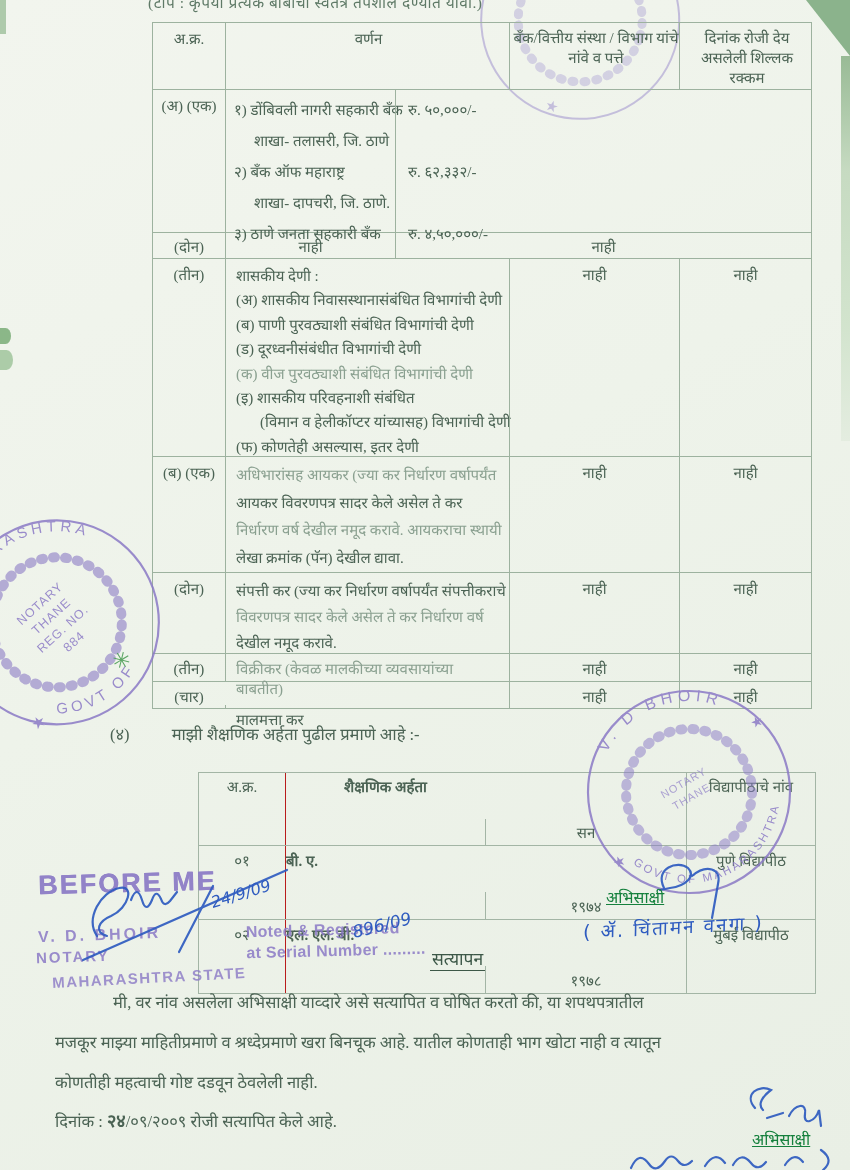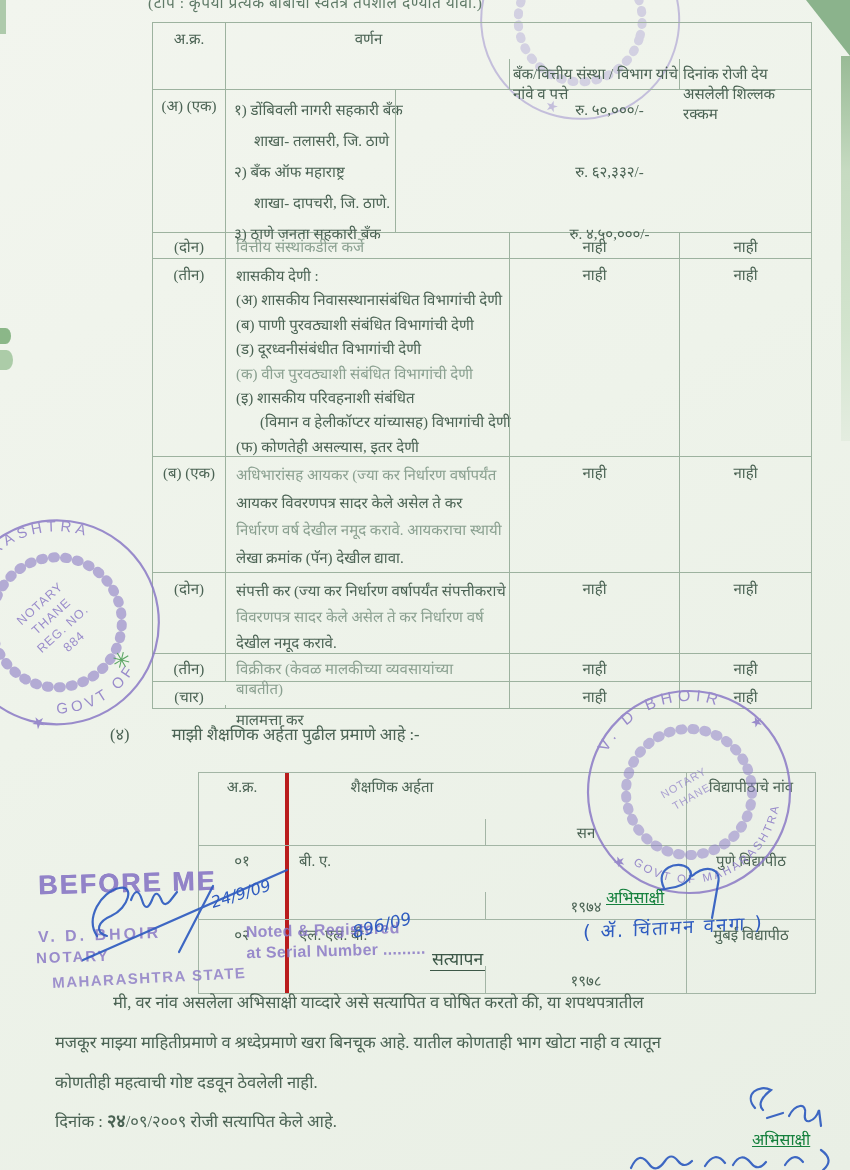--- a/index.html
+++ b/index.html
@@ -16,38 +16,38 @@
   .top-note{top:-9px;left:148px;font-size:15.5px;color:#5f7a67;letter-spacing:.5px;white-space:nowrap;}
   
   .t1{left:152px;top:22px;width:658px;border:1px solid #9db29f;background:rgba(255,255,255,0.04);}
   .t1row{display:flex;border-top:1px solid #9db29f;}
   .t1row:first-child{border-top:none;}
   .t1 .c1{width:72px;flex:0 0 72px;text-align:center;padding-top:5px;box-sizing:border-box;}
   .t1 .c2{width:284px;flex:0 0 284px;border-left:1px solid #9db29f;padding:5px 8px 0 10px;box-sizing:border-box;}
   .t1 .c3{width:170px;flex:0 0 170px;border-left:1px solid #9db29f;text-align:center;padding-top:5px;box-sizing:border-box;}
   .t1 .c4{flex:1;border-left:1px solid #9db29f;padding-top:5px;box-sizing:border-box;}
   .t1 .c4{text-align:left;padding-left:12px;}
-  .t1 .hdr .c3,.t1 .hdr .c4{text-align:left;padding-left:3px;margin-top:36px;}
+  .t1 .hdr .c3,.t1 .hdr .c4{text-align:center;padding-left:3px;}
   .t1{font-size:15px;}
   .hline{line-height:20px;}
   .bankline{line-height:31px;white-space:nowrap;text-align:left;padding-left:8px;}
-  .amtline{line-height:31px;white-space:nowrap;text-align:center;}
+  .amtline{line-height:31px;white-space:nowrap;}
   .ind{padding-left:28px !important;}
   .govline{line-height:24.4px;white-space:nowrap;}
   .ind2{padding-left:24px;}
   .taxline{line-height:27.5px;white-space:nowrap;}
   .wline{line-height:26px;white-space:nowrap;}
   
   .sec4{top:722px;left:110px;font-size:16.5px;}
   .sec4 .num{margin-right:38px;}
   .t2{left:198px;top:772px;width:616px;border:1px solid #a3b5a5;font-size:15px;}
   .t2row{display:flex;border-top:1px solid #a3b5a5;}
   .t2row:first-child{border-top:none;}
   .t2 .d1{flex:0 0 86px;text-align:center;}
-  .t2 .d2{flex:0 0 200px;border-left:4px solid #b91c1c;padding-left:10px;box-sizing:border-box;}
+  .t2 .d2{flex:0 0 200px;border-left:1px solid #b91c1c;box-sizing:border-box;font-weight:bold;}
   .t2 .d3{flex:0 0 200px;border-left:1px solid #a3b5a5;text-align:center;margin-top:46px;}
   .t2 .d4{flex:1;border-left:1px solid #a3b5a5;text-align:center;}
   .t2 .t2hdr>div{padding-top:3px;padding-bottom:3px;}
   .t2 .t2r>div{padding-top:4px;padding-bottom:3px;}
   
   .stamp-purple{color:#8b7ac6;font-family:"Liberation Sans","DejaVu Sans",sans-serif;}
   .before-me{left:38px;top:868px;font-size:27px;font-weight:700;letter-spacing:2px;transform:rotate(-1.5deg);text-shadow:.6px 0 #8b7ac6;opacity:.92;}
   .vdb{left:38px;top:926px;font-size:16px;letter-spacing:3px;transform:rotate(-2deg);font-weight:600;opacity:.85;}
   .notary{left:36px;top:948px;font-size:15px;letter-spacing:2px;transform:rotate(-2deg);font-weight:600;opacity:.85;}
   .mstate{left:52px;top:969px;font-size:15px;letter-spacing:1.5px;transform:rotate(-3deg);font-weight:700;opacity:.8;}
@@ -126,21 +126,20 @@
       <div class="amtline">रु. ५०,०००/-</div>
       <div class="amtline">&nbsp;</div>
       <div class="amtline">रु. ६२,३३२/-</div>
       <div class="amtline">&nbsp;</div>
       <div class="amtline">रु. ४,५०,०००/-</div>
     </div>
   </div>
 
   <div class="t1row" style="height:25px;">
     <div class="c1" style="padding-top:3px;">(दोन)</div>
-    <div class="c2 faint" style="padding-top:3px;">वित्तीय संस्थांकडील कर्जे</div>
     <div class="c3" style="padding-top:3px;">नाही</div>
     <div class="c4" style="padding-top:3px;text-align:center;padding-left:0;">नाही</div>
   </div>
 
   <div class="t1row" style="height:197px;">
     <div class="c1">(तीन)</div>
     <div class="c2">
       <div class="govline">शासकीय देणी :</div>
       <div class="govline">(अ) शासकीय निवासस्थानासंबंधित विभागांची देणी</div>
       <div class="govline">(ब) पाणी पुरवठ्याशी संबंधित विभागांची देणी</div>

